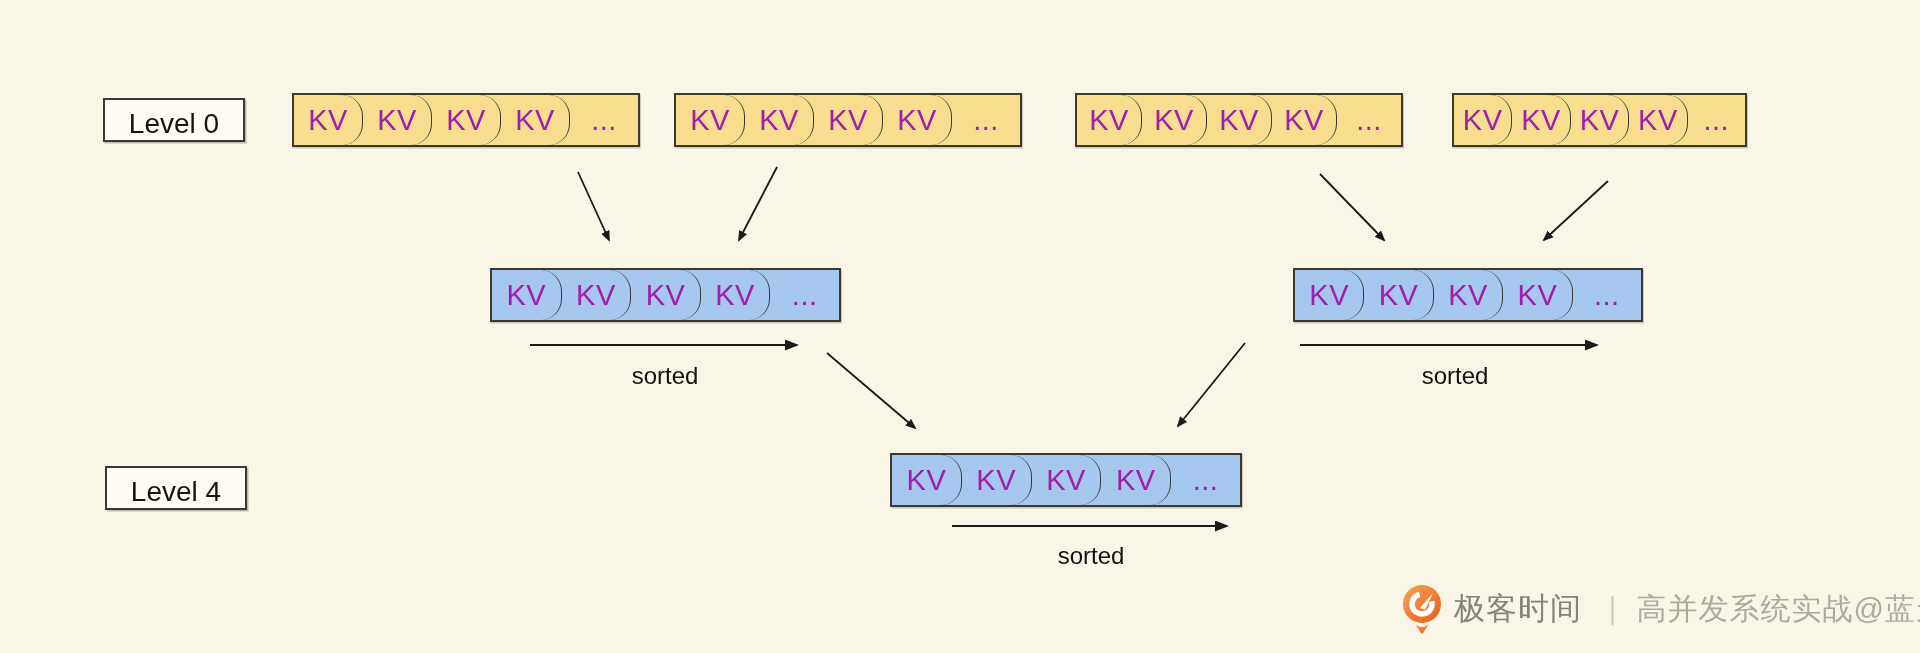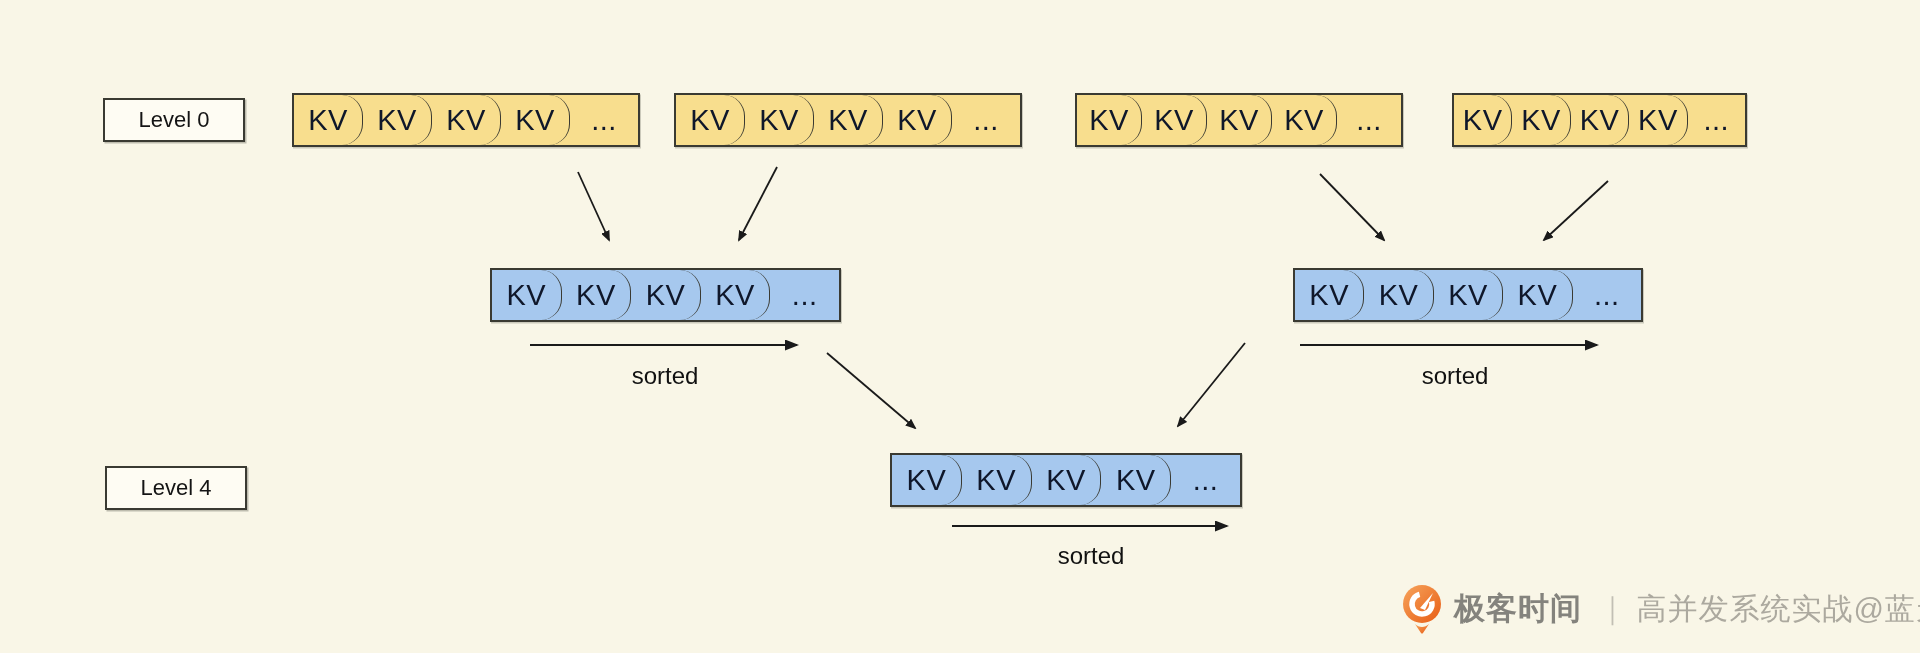--- a/index.html
+++ b/index.html
@@ -26,23 +26,23 @@
 
   
   .level-label {
     position: absolute;
     width: 142px;
     height: 44px;
     background: var(--label-box-fill);
     border: 2px solid var(--border);
     box-shadow: 1.5px 1.5px 0 rgba(40,40,30,0.28);
     display: flex;
-    align-items: center;
+    align-items: flex-end;
     justify-content: center;
-    font-size: 22px;
+    font-size: 28px;
     color: #141414;
   }
   .level-label.l0 { left: 103px; top: 98px; }
   .level-label.l2 { left: 104px; top: 280px; }
   .level-label.l3 { left: 105px; top: 466px; }
 
   
   .kv-array {
     position: absolute;
     height: 54px;
@@ -52,21 +52,21 @@
   }
   .kv-array.yellow { background: var(--level0-cell-fill); }
   .kv-array.blue   { background: var(--merged-cell-fill); }
   .kv-array .cell {
     flex: 1 1 0;
     display: flex;
     align-items: center;
     justify-content: center;
     font-size: 29px;
     letter-spacing: 0.5px;
-    color: #0f172a;
+    color: #a21caf;
     border-right: 1.5px solid var(--border);
     border-radius: 21px;
   }
   .kv-array .cell:last-child { border-right: none; }
 
   .arr-l0-1 { left: 292px;  top: 93px;  width: 348px; }
   .arr-l0-2 { left: 674px;  top: 93px;  width: 348px; }
   .arr-l0-3 { left: 1075px; top: 93px;  width: 328px; }
   .arr-l0-4 { left: 1452px; top: 93px;  width: 295px; }
   .arr-l2-left  { left: 490px;  top: 268px; width: 351px; }
@@ -100,21 +100,21 @@
   .watermark {
     position: absolute;
     left: 1400px;
     top: 584px;
     display: flex;
     align-items: center;
     gap: 10px;
   }
   .wm-brand {
     font-size: 31px;
-    font-weight: 700;
+    font-weight: 400;
     color: #84837D;
     letter-spacing: 1px;
     white-space: nowrap;
   }
   .wm-divider {
     font-size: 29px;
     color: #C2BFB4;
     margin-left: 6px;
   }
   .wm-credit {

